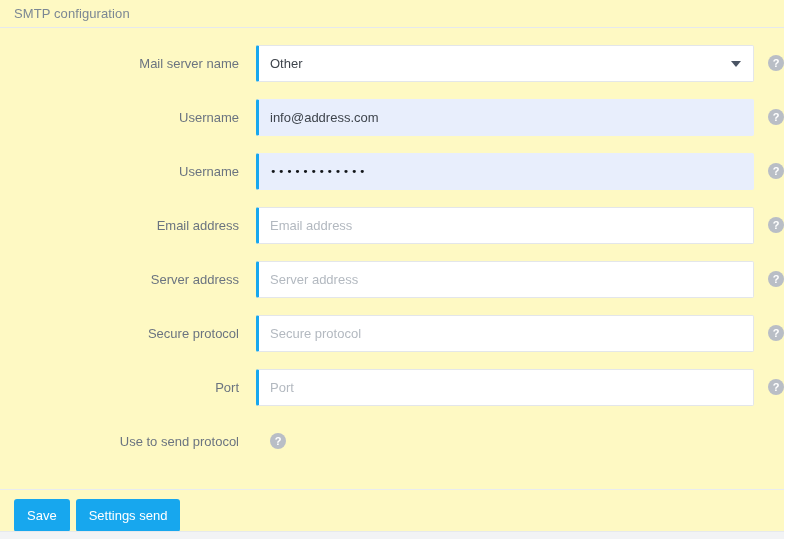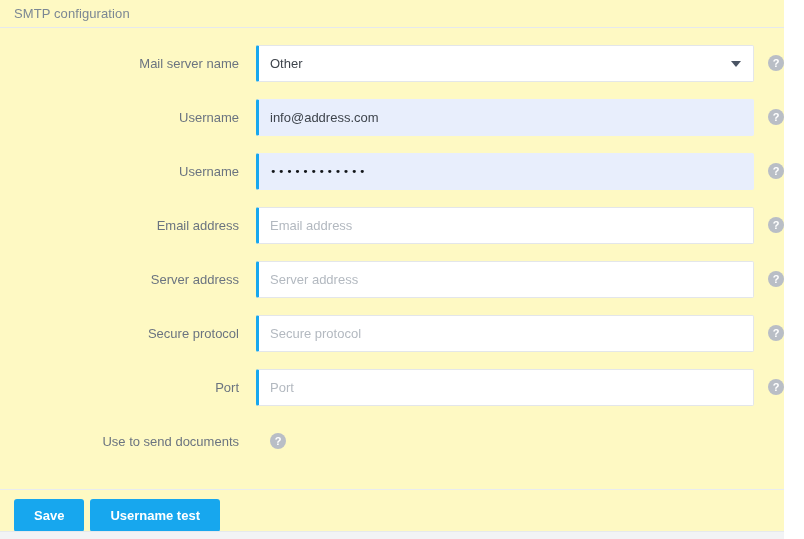--- a/index.html
+++ b/index.html
@@ -135,22 +135,22 @@
     top: 489px;
     border-top: 1px solid #e9ecef;
     padding: 9px 0 0 14px;
     box-sizing: border-box;
   }
   .btn {
     display: inline-block;
     background: #17a7ee;
     color: #ffffff;
     font-size: 13px;
-    font-weight: bold;
-    padding: 0 20px;
+    font-weight: normal;
+    padding: 0 13px;
     height: 33px;
     line-height: 33px;
     border: none;
     border-radius: 3px;
     margin-right: 6px;
     cursor: pointer;
     font-family: "Liberation Sans", sans-serif;
     vertical-align: top;
   }
   .bottom-strip {
@@ -232,23 +232,23 @@
       <div class="form-row">
         <div class="form-label">Port</div>
         <div class="field-wrap">
           <div class="field">
             <span class="placeholder">Port</span>
           </div>
         </div>
         <div class="help-icon">?</div>
       </div>
       <div class="form-row">
-        <div class="form-label">Use to send documents</div>
+        <div class="form-label">Use to send protocol</div>
         <div class="help-icon">?</div>
       </div>
     </div>
 
   <div class="panel-footer">
-    <button class="btn">Save</button><button class="btn">Username test</button>
+    <button class="btn">Save</button><button class="btn">Settings send</button>
   </div>
 
   <div class="bottom-strip"></div>
 </div>
 
 </body></html>

